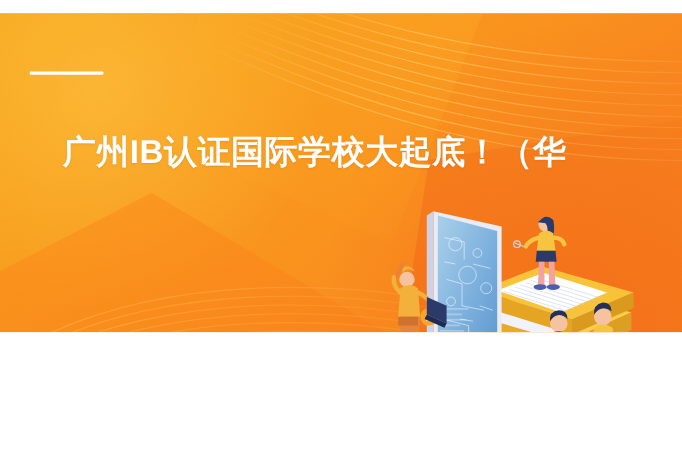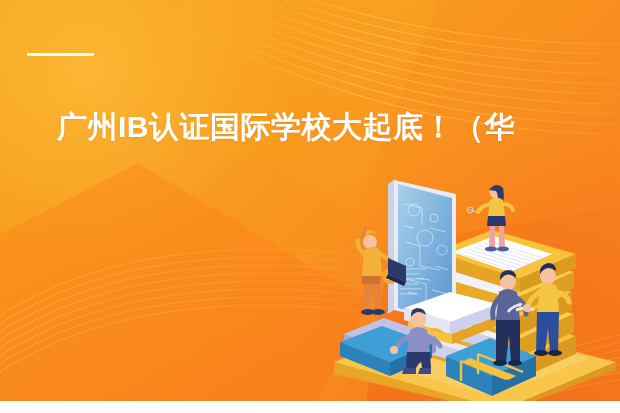--- a/index.html
+++ b/index.html
@@ -7,23 +7,24 @@
     padding: 0;
     background: #ffffff;
   }
   body {
     font-family: "Liberation Sans", "DejaVu Sans", sans-serif;
   }
 
   #banner {
     position: relative;
     width: 620px;
-    height: 401px;
+    height: 290px;
     overflow: hidden;
     background: linear-gradient(135deg, #f7a61c 0%, #f79c1d 28%, #f9921e 55%, #f8851f 78%, #f77c20 100%);
+    margin-top: 12px;
   }
 
   
   .bg-layer {
     position: absolute;
     inset: 0;
     pointer-events: none;
   }
   .glow-tl {
     position: absolute;

